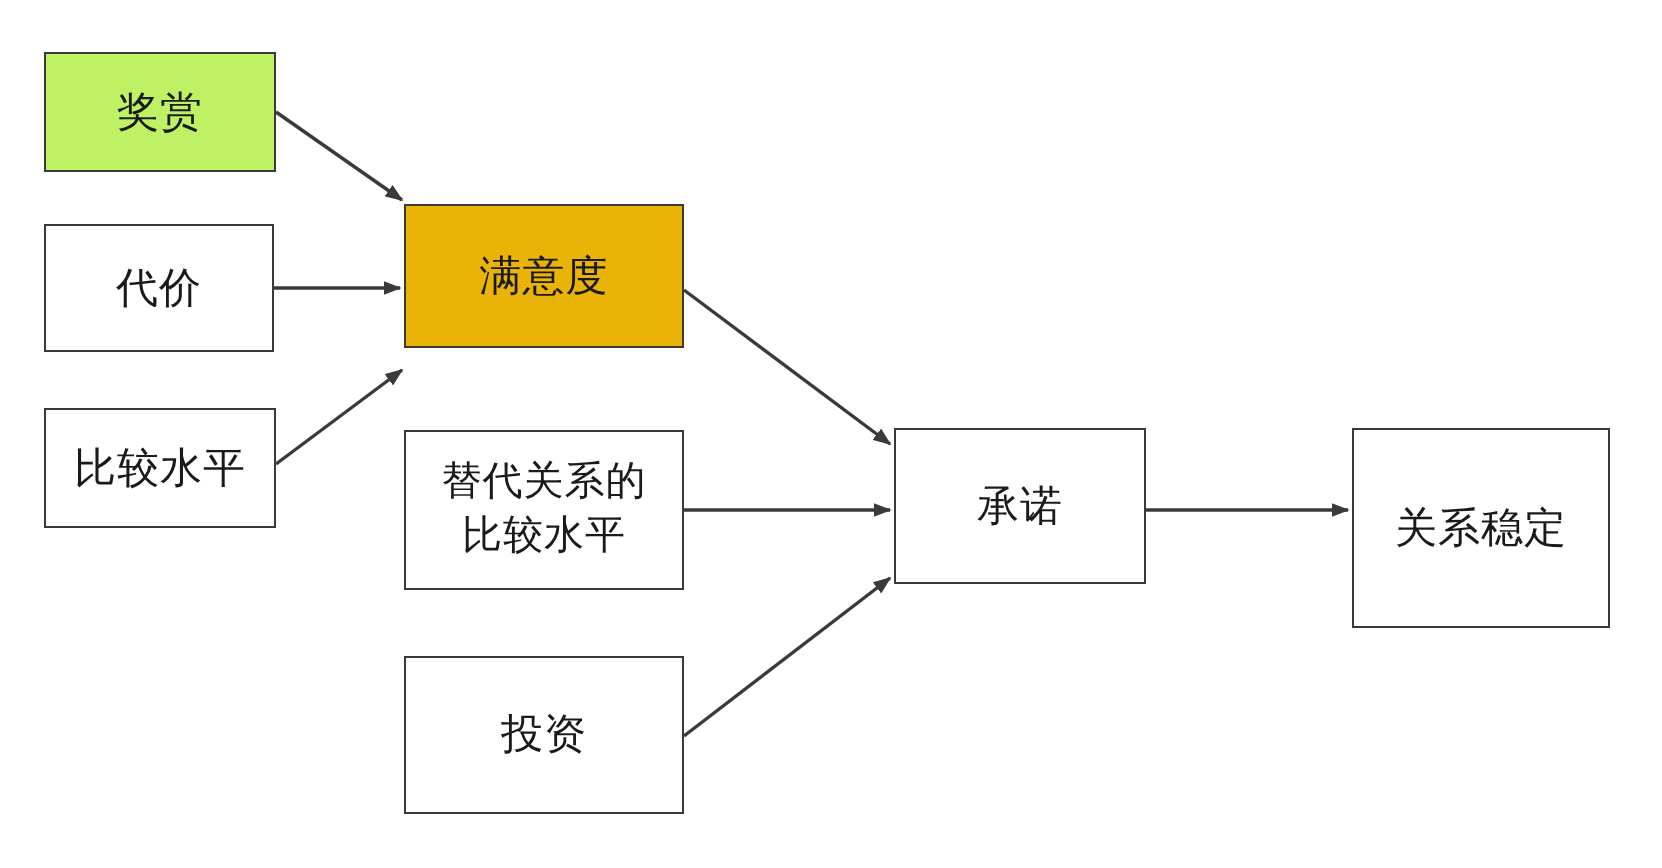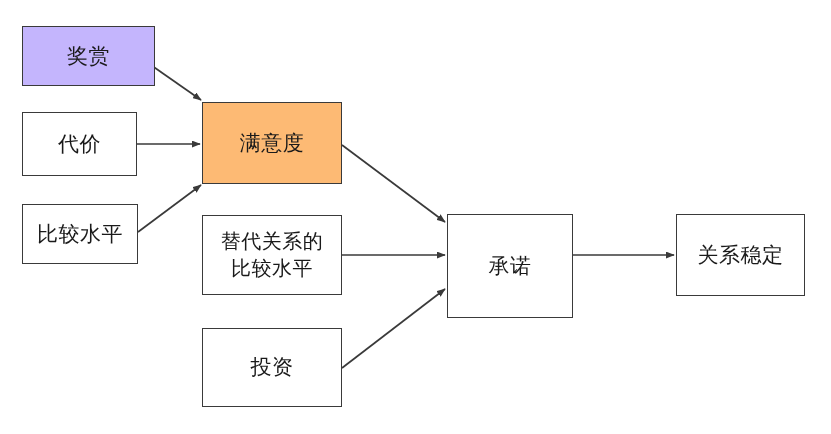--- a/index.html
+++ b/index.html
@@ -68,40 +68,40 @@
         <line x1="137" y1="144" x2="200" y2="144" stroke="#3a3a3a" stroke-width="1.7" marker-end="url(#arrowhead)"></line>
         <line x1="138" y1="232" x2="201" y2="185" stroke="#3a3a3a" stroke-width="1.7" marker-end="url(#arrowhead)"></line>
         <line x1="342" y1="145" x2="445" y2="222" stroke="#3a3a3a" stroke-width="1.7" marker-end="url(#arrowhead)"></line>
         <line x1="342" y1="255" x2="445" y2="255" stroke="#3a3a3a" stroke-width="1.7" marker-end="url(#arrowhead)"></line>
         <line x1="342" y1="368" x2="445" y2="289" stroke="#3a3a3a" stroke-width="1.7" marker-end="url(#arrowhead)"></line>
         <line x1="573" y1="255" x2="674" y2="255" stroke="#3a3a3a" stroke-width="1.7" marker-end="url(#arrowhead)"></line>
       </g>
   </svg>
 
   <div id="nodes-group">
-      <div class="node" style="left: 22px; top: 26px; width: 133px; height: 60px; border-color: rgb(58, 58, 58); background: #c4b5fd;">
+      <div class="node" style="left: 22px; top: 26px; width: 116px; height: 60px; border-color: rgb(58, 58, 58); background: #bef264;">
         <span class="node-label" style="color: rgb(26, 26, 26);">奖赏</span>
       </div>
       <div class="node" style="left: 22px; top: 112px; width: 115px; height: 64px; border-color: rgb(58, 58, 58); background: rgb(255, 255, 255);">
         <span class="node-label" style="color: rgb(26, 26, 26); text-align: center;">代价</span>
       </div>
       <div class="node" style="left: 22px; top: 204px; width: 116px; height: 60px; border-color: rgb(58, 58, 58); background: rgb(255, 255, 255);">
         <span class="node-label" style="color: rgb(26, 26, 26);">比较水平</span>
       </div>
-      <div class="node" style="left: 202px; top: 102px; width: 140px; height: 82px; border-color: rgb(58, 58, 58); background: #fdba74;">
+      <div class="node" style="left: 202px; top: 102px; width: 140px; height: 72px; border-color: rgb(58, 58, 58); background: #eab308;">
         <span class="node-label" style="color: rgb(26, 26, 26);">满意度</span>
       </div>
       <div class="node" style="left: 202px; top: 215px; width: 140px; height: 80px; border-color: rgb(58, 58, 58); background: rgb(255, 255, 255);">
         <span class="node-label two-line" style="color: rgb(26, 26, 26);">替代关系的
 比较水平</span>
       </div>
       <div class="node" style="left: 202px; top: 328px; width: 140px; height: 79px; border-color: rgb(58, 58, 58); background: rgb(255, 255, 255);">
         <span class="node-label" style="color: rgb(26, 26, 26);">投资</span>
       </div>
-      <div class="node" style="left: 447px; top: 214px; width: 126px; height: 104px; border-color: rgb(58, 58, 58); background: rgb(255, 255, 255);">
+      <div class="node" style="left: 447px; top: 214px; width: 126px; height: 78px; border-color: rgb(58, 58, 58); background: rgb(255, 255, 255);">
         <span class="node-label" style="color: rgb(26, 26, 26);">承诺</span>
       </div>
-      <div class="node" style="left: 676px; top: 214px; width: 129px; height: 82px; border-color: rgb(58, 58, 58); background: rgb(255, 255, 255);">
+      <div class="node" style="left: 676px; top: 214px; width: 129px; height: 100px; border-color: rgb(58, 58, 58); background: rgb(255, 255, 255);">
         <span class="node-label" style="color: rgb(26, 26, 26);">关系稳定</span>
       </div>
     </div>
 
 </div>
 
 </body></html>

